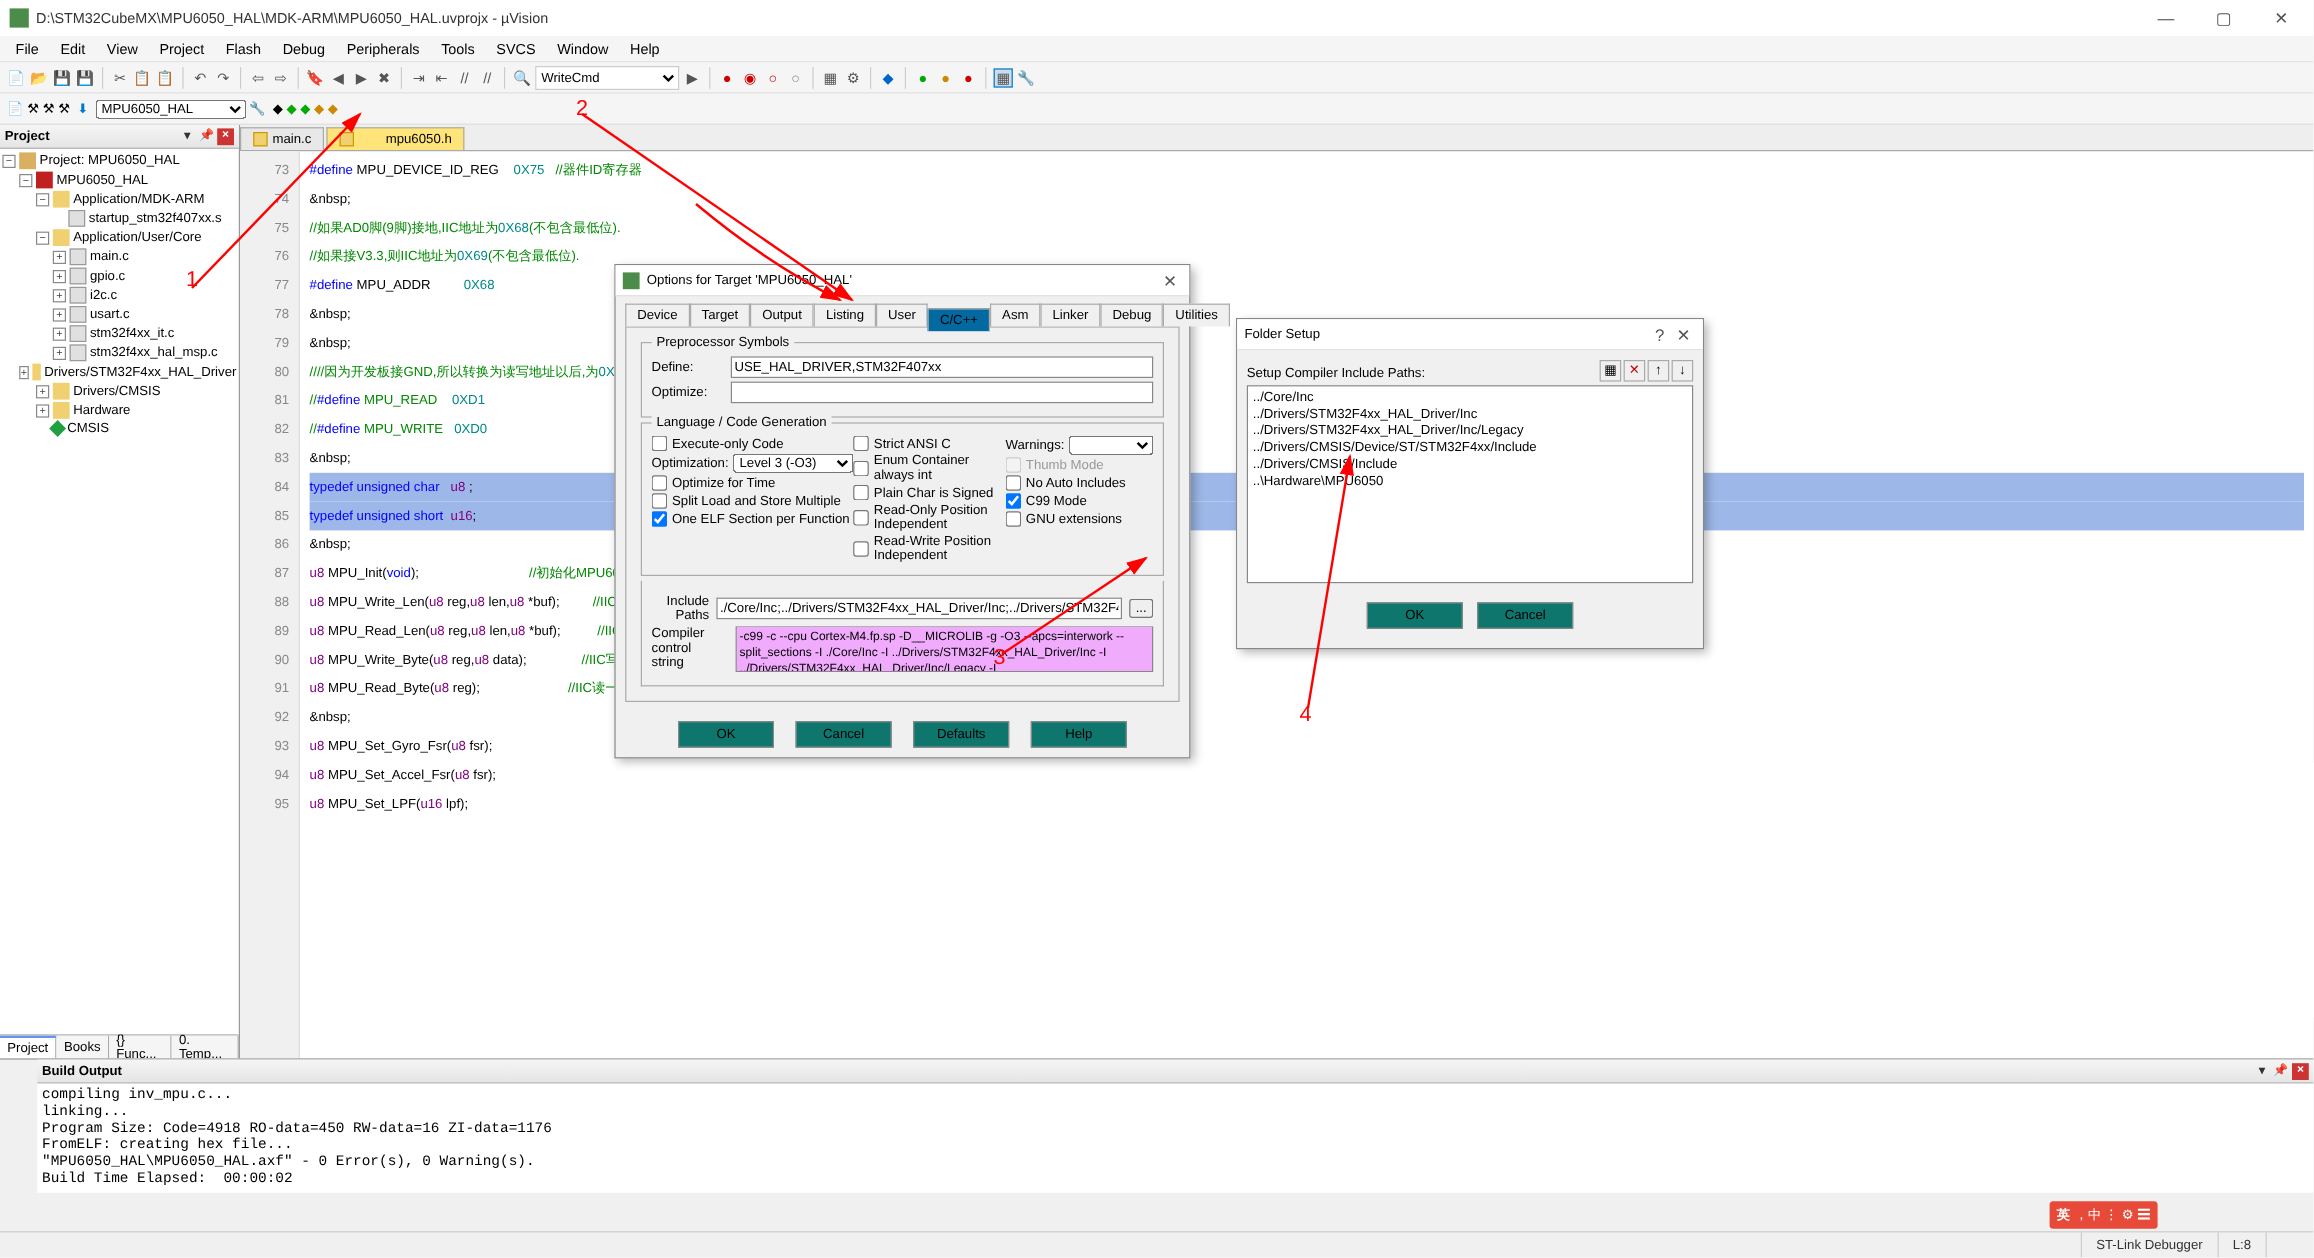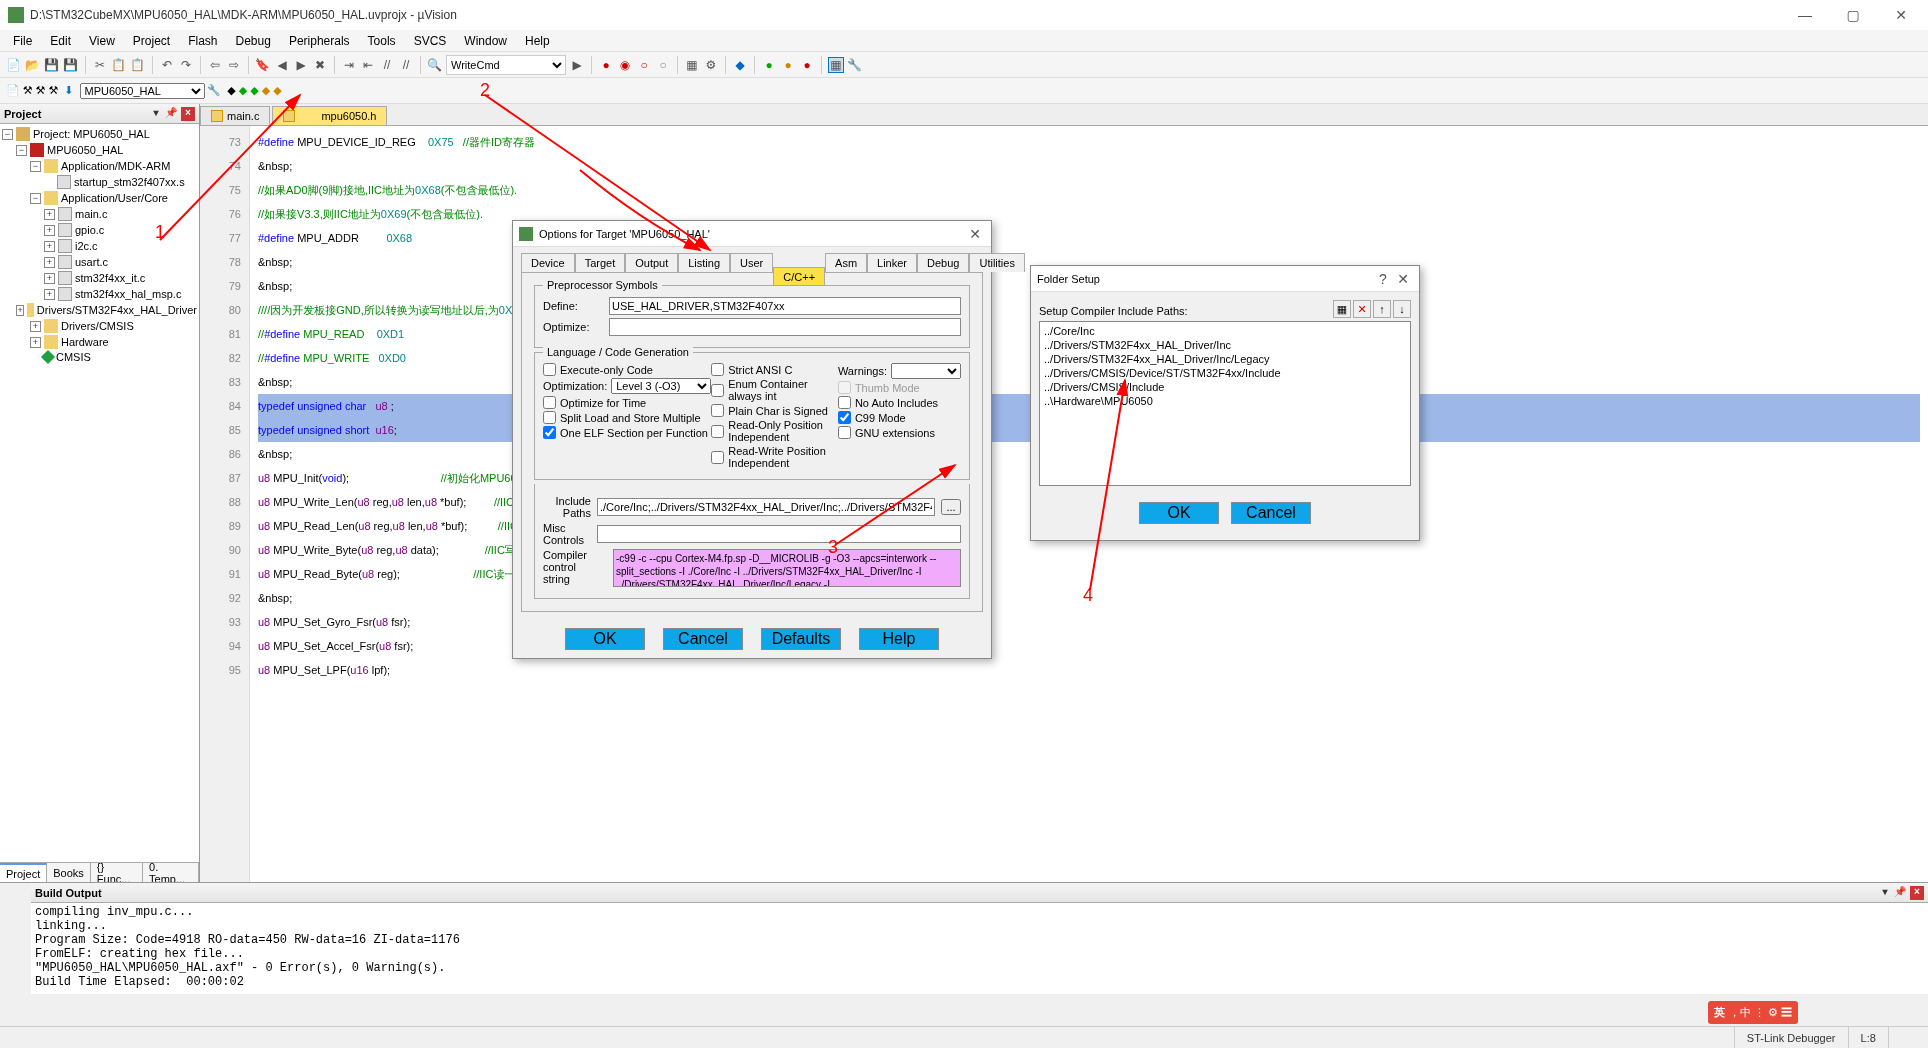--- a/index.html
+++ b/index.html
@@ -53,30 +53,30 @@
 .statusbar { height:22px; background:#f0f0f0; border-top:1px solid #ccc; display:flex; align-items:center; padding:0 6px; font-size:11px; color:#333;margin-top:32px;}
 .statusbar .spacer{flex:1;}
 .statusbar .cell{padding:0 12px;border-left:1px solid #ccc;height:100%;display:flex;align-items:center;}
 
 .dialog{position:absolute;background:#f0f0f0;border:1px solid #888;box-shadow:3px 3px 8px rgba(0,0,0,.3);}
 .dlg-title{height:26px;background:#fff;display:flex;align-items:center;padding:0 6px;font-size:12px;border-bottom:1px solid #ddd;}
 .dlg-title .spacer{flex:1;}
 .dlg-close{width:20px;text-align:center;cursor:pointer;color:#555;font-size:14px;}
 .dlg-tabs{display:flex;padding:6px 8px 0 8px;}
 .dlg-tab{padding:3px 9px;border:1px solid #aaa;border-bottom:none;background:#f0f0f0;margin-right:0px;font-size:11px;cursor:pointer;}
-.dlg-tab.active{background:#fde047;position:relative;top:14px;}
+.dlg-tab.active{background:#0369a1;position:relative;top:4px;}
 .dlg-body{background:#f0f0f0;padding:8px;}
 .groupbox{border:1px solid #aaa;margin:4px;padding:8px;position:relative;}
 .groupbox-title{position:absolute;top:-7px;left:8px;background:#f0f0f0;padding:0 4px;font-size:11px;}
 .form-row{display:flex;align-items:center;margin:3px 0;gap:6px;font-size:11px;}
 .form-row label{width:60px;text-align:left;}
 .form-row input[type=text]{flex:1;border:1px solid #888;padding:2px;font-size:11px;background:#fff;}
 .checkrow{display:flex;align-items:center;gap:4px;margin:2px 0;}
 .dlg-buttons{display:flex;gap:18px;justify-content:center;padding:8px;}
-.dlg-btn{width:80px;height:22px;border:1px solid #888;background:#0ea5e9;cursor:pointer;font-size:16px;}
+.dlg-btn{width:80px;height:22px;border:1px solid #888;background:#0f766e;cursor:pointer;font-size:11px;}
 .listbox{border:1px solid #888;background:#fff;height:165px;padding:2px;overflow:auto;font-size:11px;}
 .listbox div{padding:1px 2px;}
 .fs-toolbar{display:flex;justify-content:flex-end;gap:2px;margin-bottom:3px;}
 .fs-tool{width:18px;height:18px;border:1px solid #aaa;font-size:11px;text-align:center;line-height:16px;cursor:pointer;background:#f0f0f0;}
 .textarea-like{border:1px solid #888;background:#f0abfc;padding:2px;font-size:10px;line-height:13px;white-space:pre-wrap;margin-left:16px;}
 
 .anno-label{position:absolute;color:#ff0000;font-size:18px;font-family:Arial;}
 svg.annos{position:absolute;top:0;left:0;pointer-events:none;}
 
 .ime-badge{position:absolute;bottom:24px;right:130px;background:#e84a3a;color:#fff;padding:4px 6px;border-radius:3px;font-size:16px;display:flex;align-items:center;gap:4px;}
@@ -433,25 +433,20 @@
             </div>
         </div>
       </div>
     </div>
     <div class="groupbox" style="border-top:none">
       <div class="form-row">
           <label style="width:48px;white-space:pre-line;text-align:right">Include
 Paths</label>
           <input type="text" value="./Core/Inc;../Drivers/STM32F4xx_HAL_Driver/Inc;../Drivers/STM32F4xx_HAL_Driver/Inc/Legacy;" style="">
           <button style="width:20px">...</button>
-        </div>
-      <div class="form-row">
-          <label style="width:48px;white-space:pre-line">Misc
-Controls</label>
-          <input type="text" value="" style="">
         </div>
       <div class="form-row" style="align-items:flex-start">
           <label style="width:48px;white-space:pre-line">Compiler
 control
 string</label>
           <div class="textarea-like" style="flex:1;height:38px;overflow:auto">-c99 -c --cpu Cortex-M4.fp.sp -D__MICROLIB -g -O3 --apcs=interwork --split_sections -I ./Core/Inc -I ../Drivers/STM32F4xx_HAL_Driver/Inc -I ../Drivers/STM32F4xx_HAL_Driver/Inc/Legacy -I</div>
         </div>
     </div>
   </div>
   <div class="dlg-buttons">

